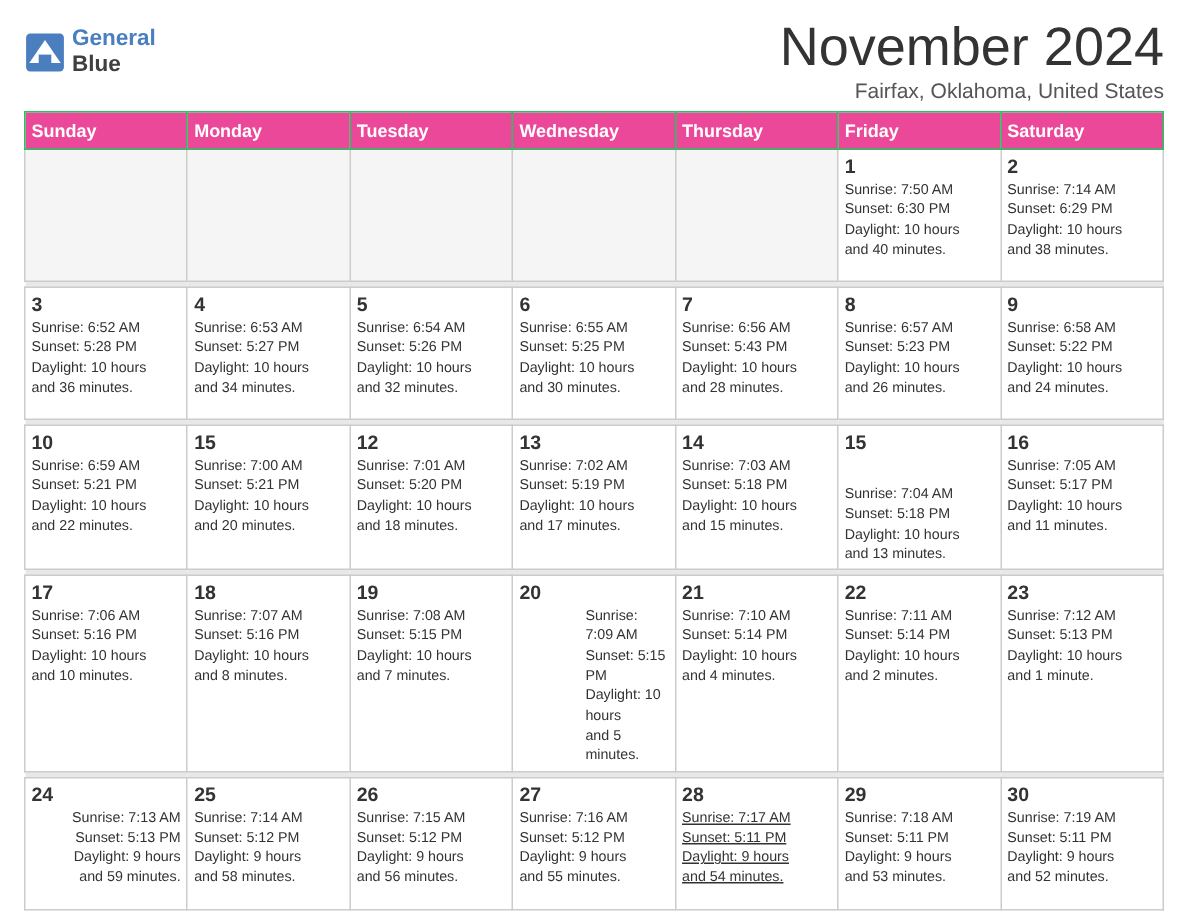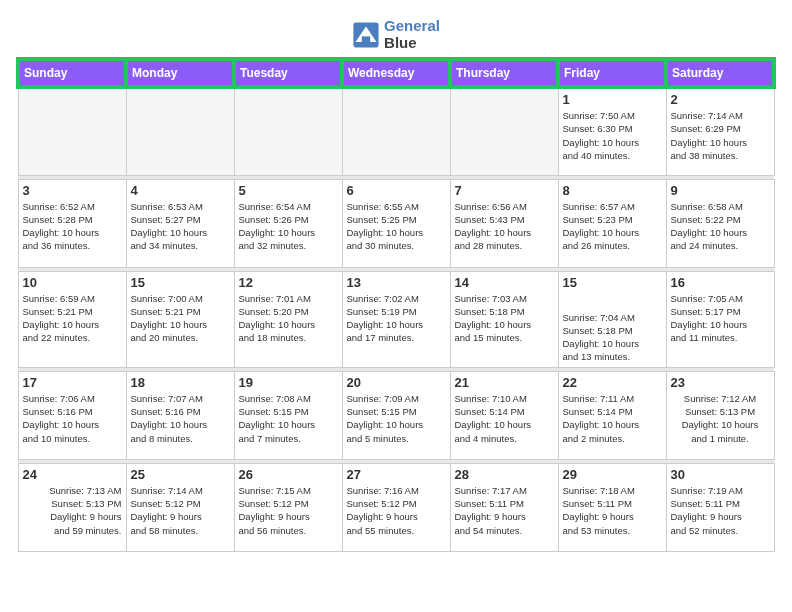--- a/index.html
+++ b/index.html
@@ -10,21 +10,21 @@
       min-height: 612px;
       padding: 0;
     }
     .page {
       width: 792px;
       background: #fff;
       padding: 10px 16px 16px 16px;
     }
     .header {
       display: flex;
-      justify-content: center;
+      justify-content: space-between;
       align-items: flex-start;
       margin-bottom: 6px;
     }
     .logo {
       display: flex;
       align-items: center;
       margin-top: 8px;
     }
     .logo-text {
       font-size: 15px;
@@ -50,27 +50,27 @@
     }
     .location {
       font-size: 14px;
       color: #555;
     }
     .calendar {
       width: 100%;
       border-collapse: collapse;
     }
     .calendar th {
-      background: #8b5cf6;
+      background: #ec4899;
       color: #fff;
       font-size: 12px;
       font-weight: bold;
       padding: 5px 4px;
       text-align: left;
-      border: 4px solid #22c55e;
+      border: 1px solid #22c55e;
     }
     .calendar td {
       width: 14.28%;
       vertical-align: top;
       border: 1px solid #ccc;
       padding: 3px 4px;
       font-size: 10px;
       color: #333;
       background: #fff;
       min-height: 80px;
@@ -102,20 +102,22 @@
         <rect x="2" y="2" width="36" height="36" rx="4" fill="#4a7ebf"></rect>
         <polygon points="20,8 35,30 5,30" fill="white"></polygon>
         <rect x="14" y="22" width="12" height="10" fill="#4a7ebf"></rect>
       </svg>
       <div class="logo-text">
         <div><span>General</span></div>
         <div><span style="color:#404040">Blue</span></div>
       </div>
     </div>
     <div class="title-area">
+      <div class="month-title">November 2024</div>
+      <div class="location">Fairfax, Oklahoma, United States</div>
     </div>
   </div>
 
   <table class="calendar">
     <thead>
       <tr>
         <th>Sunday</th>
         <th>Monday</th>
         <th>Tuesday</th>
         <th>Wednesday</th>
@@ -292,42 +294,42 @@
           </td>
           <td>
             <span class="day-number">19</span>
             <div class="day-info" style="white-space: pre-line;">Sunrise: 7:08 AM
 Sunset: 5:15 PM
 Daylight: 10 hours
 and 7 minutes.</div>
           </td>
           <td>
             <span class="day-number">20</span>
-            <div class="day-info" style="white-space: pre-line;">Sunrise: 7:09 AM
+            <div class="day-info" style="white-space: pre-line; margin-left: 44px;">Sunrise: 7:09 AM
 Sunset: 5:15 PM
 Daylight: 10 hours
 and 5 minutes.</div>
           </td>
           <td>
             <span class="day-number">21</span>
             <div class="day-info" style="white-space: pre-line;">Sunrise: 7:10 AM
 Sunset: 5:14 PM
 Daylight: 10 hours
 and 4 minutes.</div>
           </td>
           <td>
             <span class="day-number">22</span>
             <div class="day-info" style="white-space: pre-line;">Sunrise: 7:11 AM
 Sunset: 5:14 PM
 Daylight: 10 hours
 and 2 minutes.</div>
           </td>
           <td>
             <span class="day-number">23</span>
-            <div class="day-info" style="white-space: pre-line; text-align: center;">Sunrise: 7:12 AM
+            <div class="day-info" style="white-space: pre-line;">Sunrise: 7:12 AM
 Sunset: 5:13 PM
 Daylight: 10 hours
 and 1 minute.</div>
           </td>
         </tr>
         <tr>
           <td style="height: 4px; padding: 0px; background: rgb(232, 232, 232); border: none;"></td>
           <td style="height: 4px; padding: 0px; background: rgb(232, 232, 232); border: none;"></td>
           <td style="height: 4px; padding: 0px; background: rgb(232, 232, 232); border: none;"></td>
           <td style="height: 4px; padding: 0px; background: rgb(232, 232, 232); border: none;"></td>
@@ -359,21 +361,21 @@
           </td>
           <td>
             <span class="day-number">27</span>
             <div class="day-info" style="white-space: pre-line;">Sunrise: 7:16 AM
 Sunset: 5:12 PM
 Daylight: 9 hours
 and 55 minutes.</div>
           </td>
           <td>
             <span class="day-number">28</span>
-            <div class="day-info" style="white-space: pre-line;">Sunrise: 7:17 AM
+            <div class="day-info" style="white-space: pre-line; text-decoration: underline;">Sunrise: 7:17 AM
 Sunset: 5:11 PM
 Daylight: 9 hours
 and 54 minutes.</div>
           </td>
           <td>
             <span class="day-number">29</span>
             <div class="day-info" style="white-space: pre-line;">Sunrise: 7:18 AM
 Sunset: 5:11 PM
 Daylight: 9 hours
 and 53 minutes.</div>

